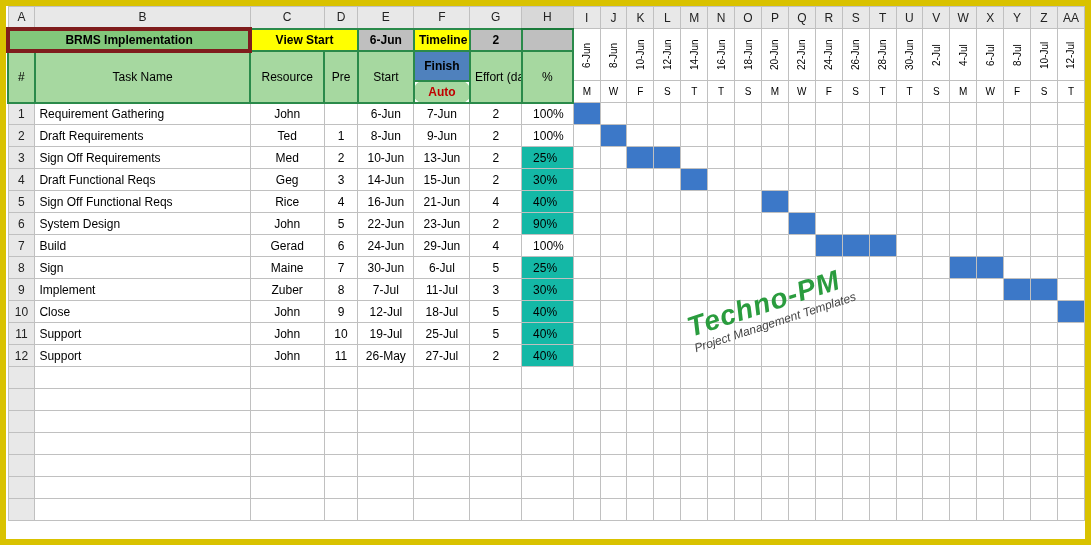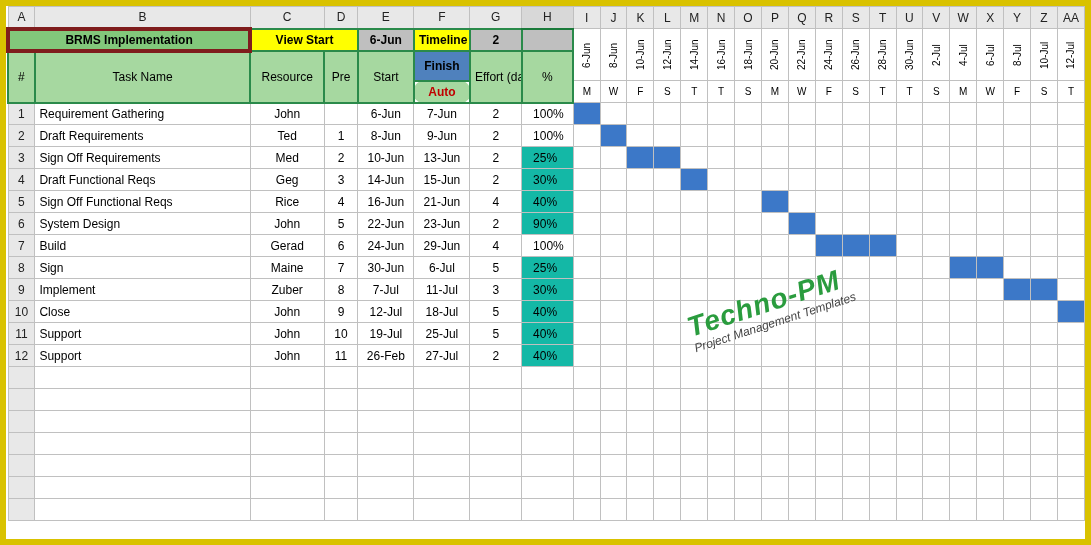--- a/index.html
+++ b/index.html
@@ -578,21 +578,21 @@
         <td></td>
         <td></td>
         <td></td>
         <td></td>
       </tr>
       <tr>
         <td class="rowhdr">12</td>
         <td class="left">Support</td>
         <td class="center">John</td>
         <td class="center">11</td>
-        <td class="center">26-Feb</td>
+        <td class="center">26-May</td>
         <td class="center">27-Jul</td>
         <td class="center">2</td>
         <td class="right peach">40%</td>
         <td></td>
         <td></td>
         <td></td>
         <td></td>
         <td></td>
         <td></td>
         <td></td>

